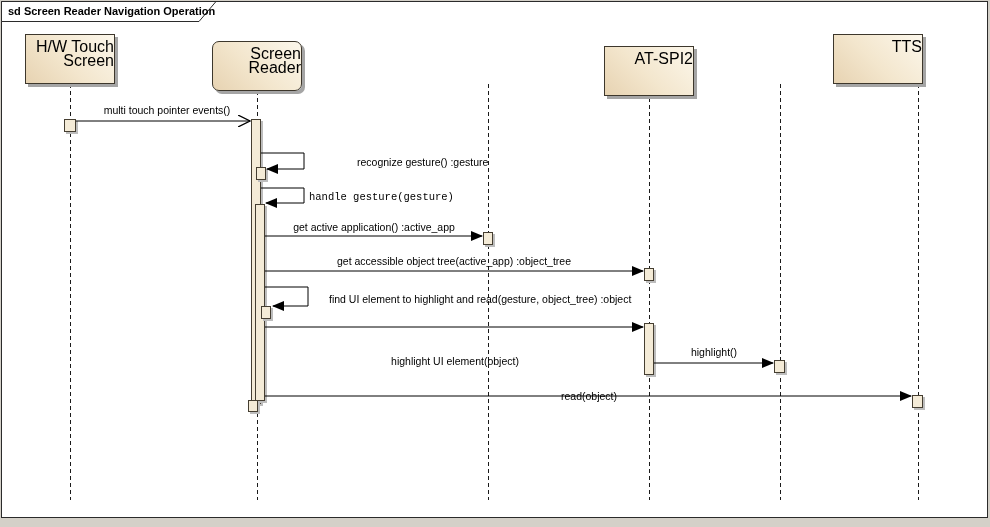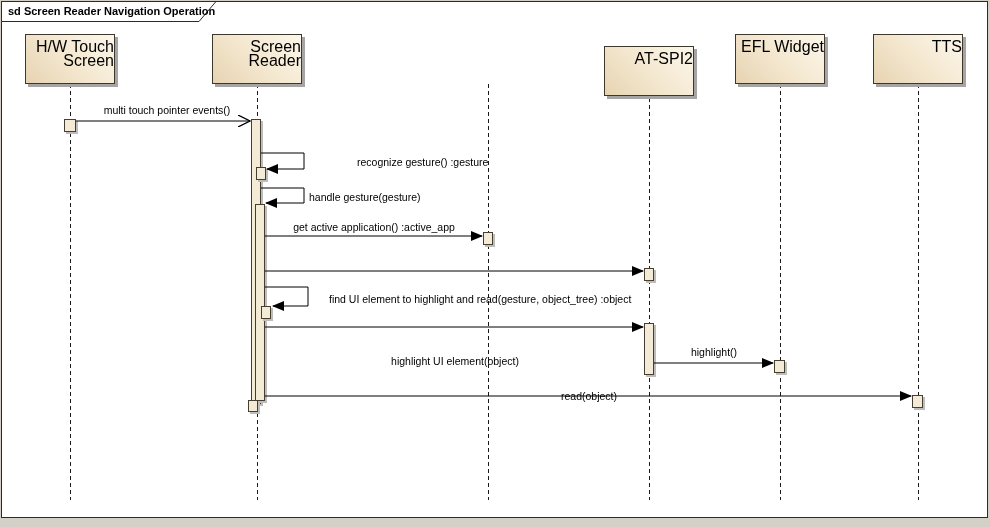--- a/index.html
+++ b/index.html
@@ -39,41 +39,41 @@
   }
   .mlabel.center{transform:translateX(-50%);}
   #frame-title{
     position:absolute;z-index:5;
     left:8px;top:5px;
     font-size:11px;font-weight:bold;
     white-space:nowrap;
   }
   
   #head-hw{left:25px;top:34px;}
-  #head-sr{left:212px;top:34px;}
+  #head-sr{left:212px;top:41px;border-radius:7px;}
   #head-app{left:443px;top:34px;}
   #head-atspi{left:604px;top:34px;margin-top:12px;}
   #head-efl{left:735px;top:34px;}
-  #head-tts{left:873px;top:34px;padding-left:11px;}
+  #head-tts{left:833px;top:34px;padding-left:11px;}
   
   #act-hw{left:64px;top:119px;width:12px;height:13px;}
   #act-sr-1{left:251px;top:119px;width:10px;height:285px;}
   #act-sr-2{left:255px;top:204px;width:10px;height:197px;}
   #act-sr-rec{left:256px;top:167px;width:10px;height:13px;}
   #act-sr-find{left:261px;top:306px;width:10px;height:13px;}
   #act-sr-end{left:248px;top:400px;width:10px;height:12px;}
   #act-app{left:483px;top:232px;width:10px;height:13px;}
   #act-atspi-1{left:644px;top:268px;width:10px;height:13px;}
   #act-atspi-2{left:644px;top:323px;width:10px;height:52px;}
   #act-efl{left:774px;top:360px;width:11px;height:13px;}
   #act-tts{left:912px;top:395px;width:11px;height:13px;}
   
   #lbl-m0{left:163px;top:104px;padding-left:8px;}
   #lbl-m1{left:309px;top:156px;padding-left:48px;}
-  #lbl-m2{left:309px;top:191px;}
+  #lbl-m2{left:309px;top:191px;font-family:Liberation Mono, monospace;}
   #lbl-m3{left:374px;top:221px;}
   #lbl-m4{left:454px;top:255px;}
   #lbl-m5{left:313px;top:293px;padding-left:16px;}
   #lbl-m6{left:455px;top:312px;margin-top:43px;}
   #lbl-m7{left:714px;top:346px;text-align:center;}
   #lbl-m8{left:589px;top:390px;}
 </style>
 </head>
 <body>
 
@@ -90,21 +90,20 @@
       <line x1="780.5" y1="84" x2="780.5" y2="500"></line>
       <line x1="918.5" y1="84" x2="918.5" y2="500"></line>
     </g>
   </svg>
 
   <div id="frame-title">sd Screen Reader Navigation Operation</div>
 
   <div class="head" id="head-hw"><span>H/W Touch Screen</span></div>
   <div class="head" id="head-sr"><span>Screen Reader</span></div>
   <div class="head" id="head-atspi"><span>AT-SPI2</span></div>
-  <div class="head" id="head-efl"><span>EFL Widget</span></div>
   <div class="head" id="head-tts"><span>TTS</span></div>
 
   <div class="act" id="act-hw"></div>
   <div class="act" id="act-sr-1"></div>
   <div class="act" id="act-sr-2"></div>
   <div class="act" id="act-sr-rec"></div>
   <div class="act" id="act-sr-find"></div>
   <div class="act" id="act-sr-end"></div>
   <div class="act" id="act-app"></div>
   <div class="act" id="act-atspi-1"></div>
@@ -131,18 +130,19 @@
       <path d="M265,327 L643,327" marker-end="url(#mFilled)"></path>
       <path d="M654,363 L773,363" marker-end="url(#mFilled)"></path>
       <path d="M265,396 L911,396" marker-end="url(#mFilled)"></path>
     </g>
   </svg>
 
   <div class="mlabel center" id="lbl-m0">multi touch pointer events()</div>
   <div class="mlabel" id="lbl-m1">recognize gesture() :gesture</div>
   <div class="mlabel" id="lbl-m2">handle gesture(gesture)</div>
   <div class="mlabel center" id="lbl-m3">get active application() :active_app</div>
+  <div class="mlabel center" id="lbl-m4">get accessible object tree(active_app) :object_tree</div>
   <div class="mlabel" id="lbl-m5">find UI element to highlight and read(gesture, object_tree) :object</div>
   <div class="mlabel center" id="lbl-m6">highlight UI element(object)</div>
   <div class="mlabel center" id="lbl-m7">highlight()</div>
   <div class="mlabel center" id="lbl-m8">read(object)</div>
 
 </div>
 
 </body></html>

